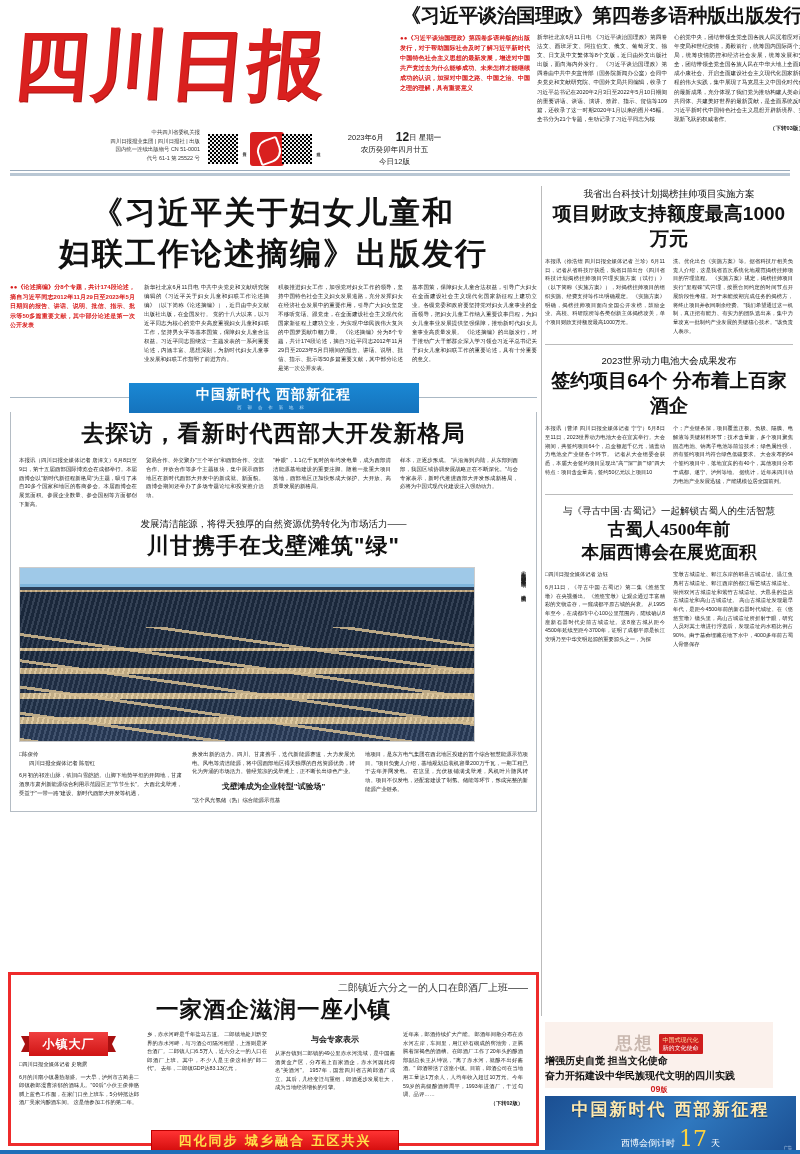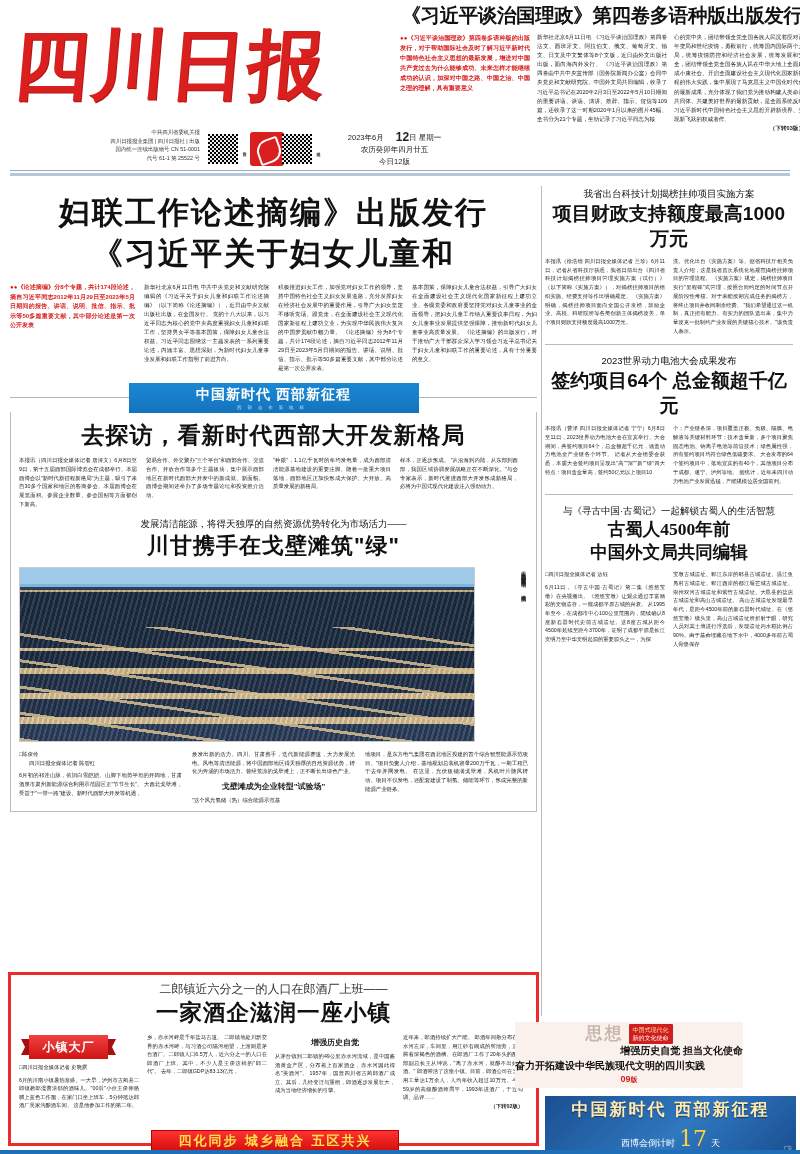--- a/index.html
+++ b/index.html
@@ -69,21 +69,21 @@
             display:flex; flex-direction:column; align-items:center; justify-content:center; }
   .ribbon-main { font-size:14px; font-weight:700; color:#fff; letter-spacing:1px;
                  display:flex; align-items:center; gap:6px; }
   .ribbon-sub { font-size:4.4px; color:#bfe3fb; letter-spacing:6px; margin-top:1px; }
   .ribbon-line { position:absolute; top:14px; height:1px; background:#aab8c4; width:120px; }
   .ribbon-line.l { left:0; }
   .ribbon-line.r { right:0; }
 
   .feature-box { border:1px solid #b4bcc4; border-top:none; padding:8px 8px 6px; margin-top:-1px; }
   .feature-head { font-size:23px; font-weight:700; text-align:center; line-height:30px;
-                  letter-spacing:1px; }
+                  letter-spacing:1px;font-family:Liberation Mono, monospace; }
   .cols4b { display:flex; gap:9px; margin-top:6px; }
   .col4b { width:118px; font-size:5.4px; line-height:8.8px; text-align:justify; color:#222; }
 
   .subfeat-kicker { text-align:center; font-size:9.5px; margin-top:9px; color:#111; }
   .subfeat-head { text-align:center; font-size:22px; font-weight:700; line-height:28px;
                   letter-spacing:1px; margin-top:1px; }
 
   .photo-row { display:flex; margin-top:7px; }
   .photo { width:468px; height:175px; border:1px solid #ccc;
            background:
@@ -104,21 +104,21 @@
                height:175px; letter-spacing:0.5px; }
 
   .cols3 { display:flex; gap:10px; margin-top:8px; }
   .col3 { width:168px; font-size:5.4px; line-height:8.8px; text-align:justify; color:#222; }
   .sub-h { font-weight:700; font-size:8px; line-height:14px; text-align:center; margin:4px 0 2px; }
   .cont { text-align:right; font-weight:700; display:block; }
 
   
   .redbox { position:absolute; left:8px; top:972px; width:531px; height:174px;
             border:3px solid #ee2b2b; background:#fff; padding:6px 8px 0; }
-  .rb-kicker { text-align:center; font-size:12px; color:#333; }
+  .rb-kicker { text-align:right; font-size:10px; color:#333; }
   .rb-head { text-align:center; font-size:22.5px; font-weight:700; line-height:28px;
              letter-spacing:1px; margin-top:1px; }
   .rb-cols { display:flex; gap:8px; margin-top:6px; }
   .rb-col { width:120px; font-size:5.3px; line-height:8.6px; text-align:justify; color:#222; }
   .ribbon-badge { position:relative; width:95px; height:24px; margin:2px 0 4px 2px; }
   .ribbon-badge .body { position:absolute; left:8px; top:0; width:79px; height:24px;
             background:linear-gradient(180deg,#f04040,#cf1414);
             display:flex; align-items:center; justify-content:center;
             color:#fff; font-size:12px; font-weight:700; letter-spacing:1px; }
   .ribbon-badge .tail-l, .ribbon-badge .tail-r {
@@ -137,29 +137,29 @@
   .vsep { position:absolute; left:541px; top:186px; width:1px; height:830px; background:#bbb; }
   .r-kicker { text-align:center; font-size:9.5px; color:#111; line-height:15px; }
   .r-head { text-align:center; font-size:19px; font-weight:700; line-height:25px;
             letter-spacing:0px; }
   .r-head.two { font-size:17.5px; line-height:23px;font-family:Liberation Serif, serif; }
   .rcols { display:flex; gap:8px; margin-top:6px; }
   .rcol { width:120px; font-size:5.3px; line-height:8.7px; text-align:justify; color:#222; }
   .hr-r { height:1px; background:#bbb; margin:9px 0 8px; }
 
   
-  .think-box { position:absolute; left:515px; top:1022px; width:228px; height:66px;
-               background:#fbf1ec; padding-top:2px; }
+  .think-box { position:absolute; left:545px; top:1022px; width:228px; height:66px;
+               background:#fbf1ec; padding-top:12px; }
   .think-top { display:flex; align-items:center; justify-content:center; gap:5px; height:19px; }
   .think-word { font-size:17px; font-weight:700; color:#c8b7ae; letter-spacing:2px;
                 font-family:"DejaVu Serif",serif; }
   .think-chip { background:#cf1e1e; color:#fff; font-size:6px; line-height:8px;
                 padding:2px 4px; text-align:center; border-radius:1px; }
   .think-chip .t1{color:#ffd9a0;}
-  .think-l1 { text-align:right; font-size:10px; font-weight:700; line-height:15px;margin-left:23px; }
+  .think-l1 { text-align:left; font-size:10px; font-weight:700; line-height:15px; }
   .think-l2 { text-align:left; font-size:10px; font-weight:700; line-height:15px; }
   .think-pg { text-align:center; font-size:7px; color:#cf1e1e; font-weight:700; margin-top:1px;}
   .think-pg b { font-size:9px; }
 
   .blue-box { position:absolute; left:545px; top:1096px; width:251px; height:56px;
               background:linear-gradient(135deg,#1b4f92,#2f78bf 55%,#1b4f92);
               display:flex; flex-direction:column; align-items:center; justify-content:center; }
   .blue-t { font-size:17px; font-weight:700; color:#ffeab0; letter-spacing:2px;
             font-family:"DejaVu Serif",serif; text-shadow:0 1px 1px #11365f; }
   .blue-b { margin-top:5px; display:flex; align-items:baseline; gap:4px; color:#fff; font-size:9px; }
@@ -215,22 +215,22 @@
       </div>
     </div>
 
     <div class="rule-thin" style="top:170px;"></div>
     <div class="rule-thick" style="top:173px;"></div>
   </div>
 
   <div class="left">
 
     <div class="main-head">
+      <div>《习近平关于妇女儿童和</div>
       <div>妇联工作论述摘编》出版发行</div>
-      <div>《习近平关于妇女儿童和</div>
     </div>
 
     <div class="cols4">
       <div class="col4 red">
         <span class="bullet">●</span><span>●《论述摘编》分8个专题，共计174段论述，摘自习近平同志2012年11月29日至2023年5月日期间的报告、讲话、说明、批信、指示、批示等50多篇重要文献，其中部分论述是第一次公开发表</span>
       </div>
       <div class="col4">新华社北京6月11日电 中共中央党史和文献研究院编辑的《习近平关于妇女儿童和妇联工作论述摘编》（以下简称《论述摘编》），近日由中央文献出版社出版，在全国发行。
 党的十八大以来，以习近平同志为核心的党中央高度重视妇女儿童和妇联工作，坚持男女平等基本国策，保障妇女儿童合法权益。习近平同志围绕这一主题发表的一系列重要论述，内涵丰富、思想深刻，为新时代妇女儿童事业发展和妇联工作指明了前进方向。</div>
       <div class="col4">积极推进妇女工作，加强党对妇女工作的领导，坚持中国特色社会主义妇女发展道路，充分发挥妇女在经济社会发展中的重要作用，引导广大妇女坚定不移听党话、跟党走，在全面建设社会主义现代化国家新征程上建功立业，为实现中华民族伟大复兴的中国梦贡献巾帼力量。
 《论述摘编》分为8个专题，共计174段论述，摘自习近平同志2012年11月29日至2023年5月日期间的报告、讲话、说明、批信、指示、批示等50多篇重要文献，其中部分论述是第一次公开发表。</div>
@@ -300,36 +300,36 @@
         <div class="rcol">洗、优化出台《实施方案》等。据省科技厅相关负责人介绍，这是我省首次系统化地规范揭榜挂帅项目的管理流程。
 《实施方案》规定，揭榜挂帅项目实行"里程碑"式管理，按照合同约定的时间节点开展阶段性考核。对于未能按期完成任务的揭榜方，将终止项目并收回剩余经费。
 "我们希望通过这一机制，真正把有能力、有实力的团队选出来，集中力量攻克一批制约产业发展的关键核心技术。"该负责人表示。</div>
       </div>
     </div>
 
     <div class="hr-r"></div>
 
     <div>
       <div class="r-kicker">2023世界动力电池大会成果发布</div>
-      <div class="r-head">签约项目64个 总金额超千亿元</div>
+      <div class="r-head">签约项目64个 分布着上百家酒企</div>
       <div class="rcols">
         <div class="rcol">本报讯（曹泽 四川日报全媒体记者 宁宁）6月8日至11日，2023世界动力电池大会在宜宾举行。大会期间，共签约项目64个，总金额超千亿元，涵盖动力电池全产业链各个环节。
 记者从大会组委会获悉，本届大会签约项目呈现出"高""深""新""绿"四大特点：项目含金量高，签约50亿元以上项目10</div>
         <div class="rcol">个；产业链条深，项目覆盖正极、负极、隔膜、电解液等关键材料环节；技术含量新，多个项目聚焦固态电池、钠离子电池等前沿技术；绿色属性强，所有签约项目均符合绿色低碳要求。
 大会发布的64个签约项目中，落地宜宾的有40个，其他项目分布于成都、遂宁、泸州等地。
 据统计，近年来四川动力电池产业发展迅猛，产能规模位居全国前列。</div>
       </div>
     </div>
 
     <div class="hr-r"></div>
 
     <div>
       <div class="r-kicker">与《寻古中国·古蜀记》一起解锁古蜀人的生活智慧</div>
       <div class="r-head two">古蜀人4500年前</div>
-      <div class="r-head two">中国外文局共同编辑</div>
+      <div class="r-head two">本届西博会在展览面积</div>
       <div class="rcols">
         <div class="rcol">
           <div>□四川日报全媒体记者 边钰</div>
           <div style="margin-top:4px;">6月11日，《寻古中国·古蜀记》第二集《悠悠宝墩》在央视播出。《悠悠宝墩》让观众通过丰富精彩的文物遗存，一窥成都平原古城的兴衰。
 从1995年至今，在成都市中心100公里范围内，陆续确认8座新石器时代史前古城遗址。这8座古城从距今4500年延续至距今3700年，证明了成都平原是长江文明乃至中华文明起源的重要源头之一，为探</div>
         </div>
         <div class="rcol">宝墩古城遗址、郫江东岸的郫县古城遗址、温江鱼凫村古城遗址、郫江西岸的都江堰芒城古城遗址、崇州双河古城遗址和紫竹古城遗址、大邑县的盐店古城遗址和高山古城遗址。
 高山古城遗址发现最早年代，是距今4500年前的新石器时代城址。在《悠悠宝墩》镜头里，高山古城遗址所折射于眼，研究人员对其土壤进行浮选后，发现遗址内水稻比例占90%。由于墓葬埋藏在地下水中，4000多年前古蜀人骨骼保存</div>
       </div>
     </div>
@@ -347,21 +347,21 @@
           <div class="body">小镇大厂</div>
         </div>
         <div>□四川日报全媒体记者 史晓露</div>
         <div style="margin-top:4px;">6月的川南小镇暑热渐盛。一大早，泸州市古蔺县二郎镇教郎漫曹浓郁的酒味儿。"00后"小伙王俊伸胳膊上蓝色工作服，在家门口坐上班车，5分钟抵达郎酒厂吴家沟酿酒车间。
 这是他参加工作的第二年。</div>
       </div>
       <div class="rb-col">乡，赤水河畔是千年盐马古道。
 二郎镇地处川黔交界的赤水河畔，与习酒公司隔河相望，上游则是茅台酒厂。二郎镇人口6.5万人，近六分之一的人口在郎酒厂上班。其中，不少人是王俊这样的"郎二代"。
 去年，二郎镇GDP达83.13亿元，</div>
       <div class="rb-col">
-        <div class="rb-subh">增强历史自觉</div>
+        <div class="rb-subh">与会专家表示</div>
         <div>从茅台镇到二郎镇的49公里赤水河流域，是中国酱酒黄金产区，分布着上百家酒企，赤水河因此得名"美酒河"。
 1957年，国营四川省古蔺郎酒厂成立。其后，几经变迁与重组，郎酒逐步发展壮大，成为当地经济增长的引擎。</div>
       </div>
       <div class="rb-col">
         <div>近年来，郎酒持续扩大产能。
 郎酒年间散分布在赤水河左岸，车间里，用江砂石砌成的窖池旁，正腾腾着深褐色的酒槽。在郎酒厂工作了20年头的酿酒部副总长王从坤说，"离了赤水河，就酿不出好酱酒。"
 郎酒带活了这座小镇。目前，郎酒公司在当地用工量达1万余人，人均年收入超过10万元。今年59岁的高级酿酒师周平，1993年进酒厂，干过勾调、品评……</div>
         <b class="cont">（下转02版）</b>
       </div>
     </div>

